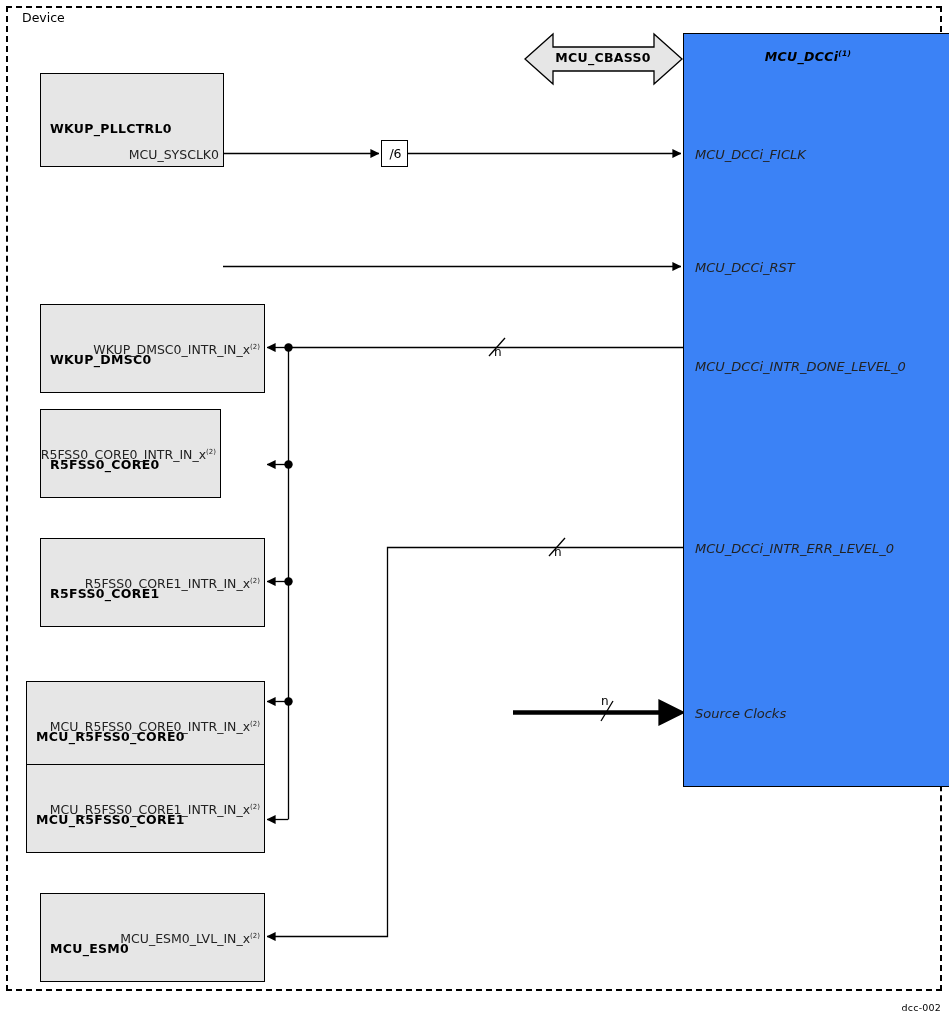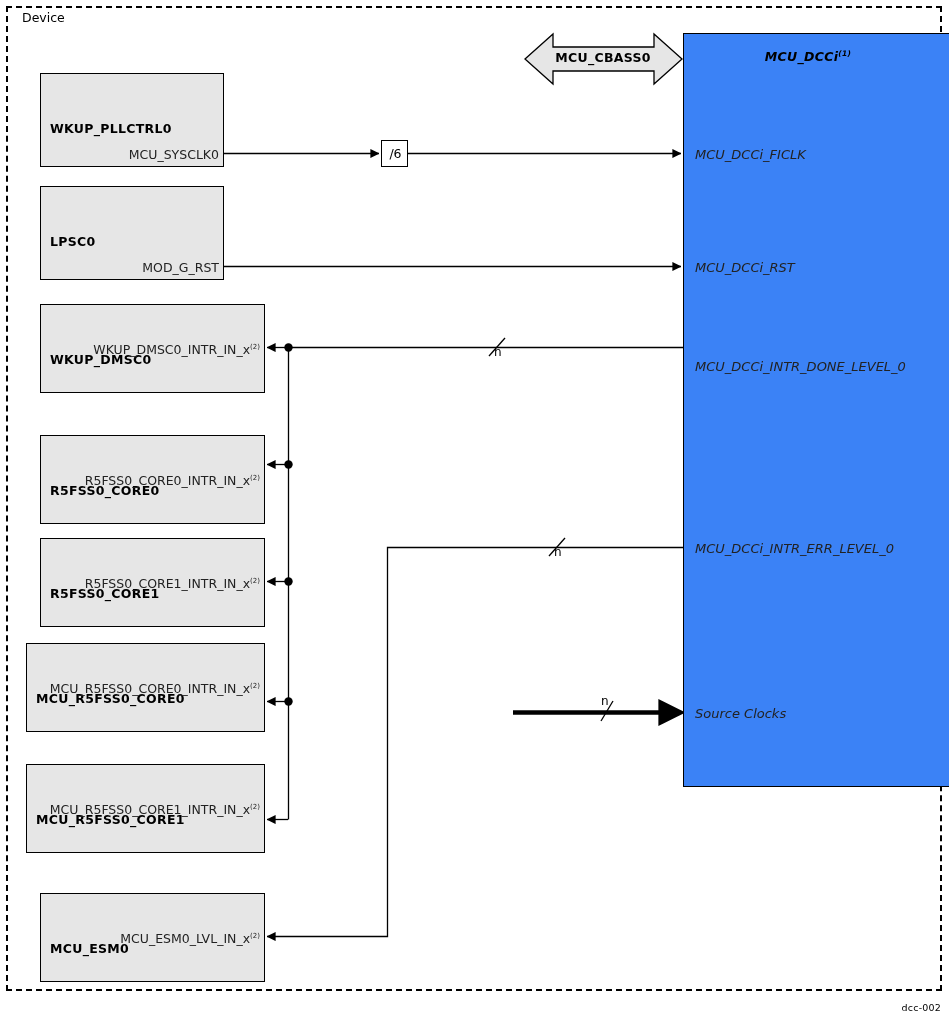--- a/index.html
+++ b/index.html
@@ -219,49 +219,43 @@
   <div class="bus-n" style="left:554px; top:545px;">n</div>
   <div class="bus-n" style="left:601px; top:694px;">n</div>
 
   <div class="blk" style="left:40px; top:73px; width:184px; height:94px;">
     <div class="blk-title">WKUP_PLLCTRL0</div>
     <div class="blk-port" style="top:73px;">
       <span>MCU_SYSCLK0</span>
     </div>
   </div>
 
-  <div class="blk" style="left:40px; top:186px; width:184px; height:94px;">
-    <div class="blk-title">LPSC0</div>
-    <div class="blk-port" style="top:73px;">
-      <span>MOD_G_RST</span>
-    </div>
-  </div>
 
   <div class="blk" style="left:40px; top:304px; width:225px; height:89px;">
     <div class="blk-title">WKUP_DMSC0</div>
     <div class="blk-port" style="top:37px;">
       <span>WKUP_DMSC0_INTR_IN_x</span><sup>(2)</sup>
     </div>
   </div>
 
-  <div class="blk" style="left:40px; top:435px; width:225px; height:89px;">
+  <div class="blk" style="left:40px; top:409px; width:181px; height:89px;">
     <div class="blk-title">R5FSS0_CORE0</div>
     <div class="blk-port" style="top:37px;">
       <span>R5FSS0_CORE0_INTR_IN_x</span><sup>(2)</sup>
     </div>
   </div>
 
   <div class="blk" style="left:40px; top:538px; width:225px; height:89px;">
     <div class="blk-title">R5FSS0_CORE1</div>
     <div class="blk-port" style="top:37px;">
       <span>R5FSS0_CORE1_INTR_IN_x</span><sup>(2)</sup>
     </div>
   </div>
 
-  <div class="blk" style="left:26px; top:643px; width:239px; height:89px;">
+  <div class="blk" style="left:26px; top:681px; width:239px; height:89px;">
     <div class="blk-title">MCU_R5FSS0_CORE0</div>
     <div class="blk-port" style="top:37px;">
       <span>MCU_R5FSS0_CORE0_INTR_IN_x</span><sup>(2)</sup>
     </div>
   </div>
 
   <div class="blk" style="left:26px; top:764px; width:239px; height:89px;">
     <div class="blk-title">MCU_R5FSS0_CORE1</div>
     <div class="blk-port" style="top:37px;">
       <span>MCU_R5FSS0_CORE1_INTR_IN_x</span><sup>(2)</sup>

